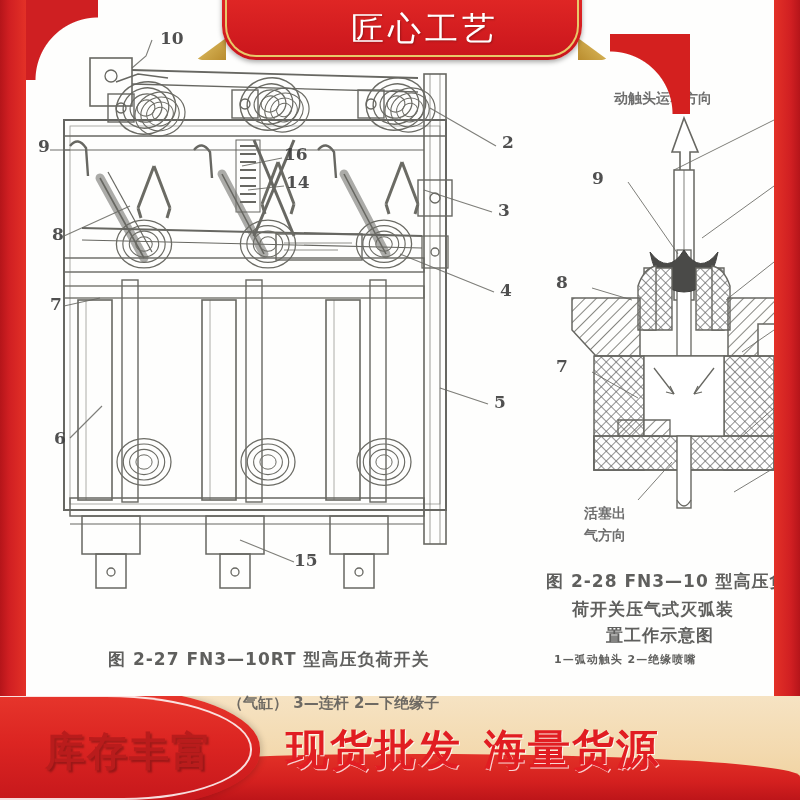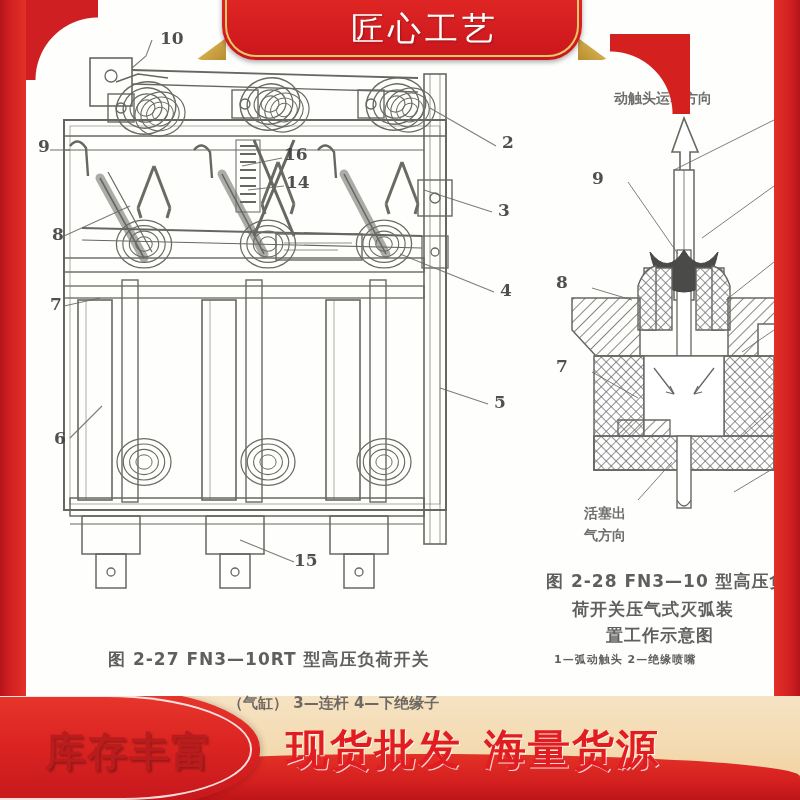--- a/index.html
+++ b/index.html
@@ -370,21 +370,21 @@
   <div class="frame-top-right"></div>
   <div class="corner corner-tl"></div>
   <div class="corner corner-tr-white"></div>
 
   <div class="banner-tail l"></div>
   <div class="banner-tail r"></div>
   <div class="top-banner">
     <div class="top-banner-text">匠心工艺</div>
   </div>
 
-  <div class="spillline">（气缸） 3—连杆  4—下绝缘子</div>
+  <div class="spillline">（气缸） 3—连杆  2—下绝缘子</div>
 
   <div class="bot">
     <div class="bot-tan"></div>
     <div class="bot-red-wave"></div>
     <div class="bot-red-block"></div>
     <div class="bot-left-text">库存丰富</div>
     <div class="bot-right-text"><span>现货批发</span><span class="gap"></span><span>海量货源</span></div>
   </div>
 
 </div>

